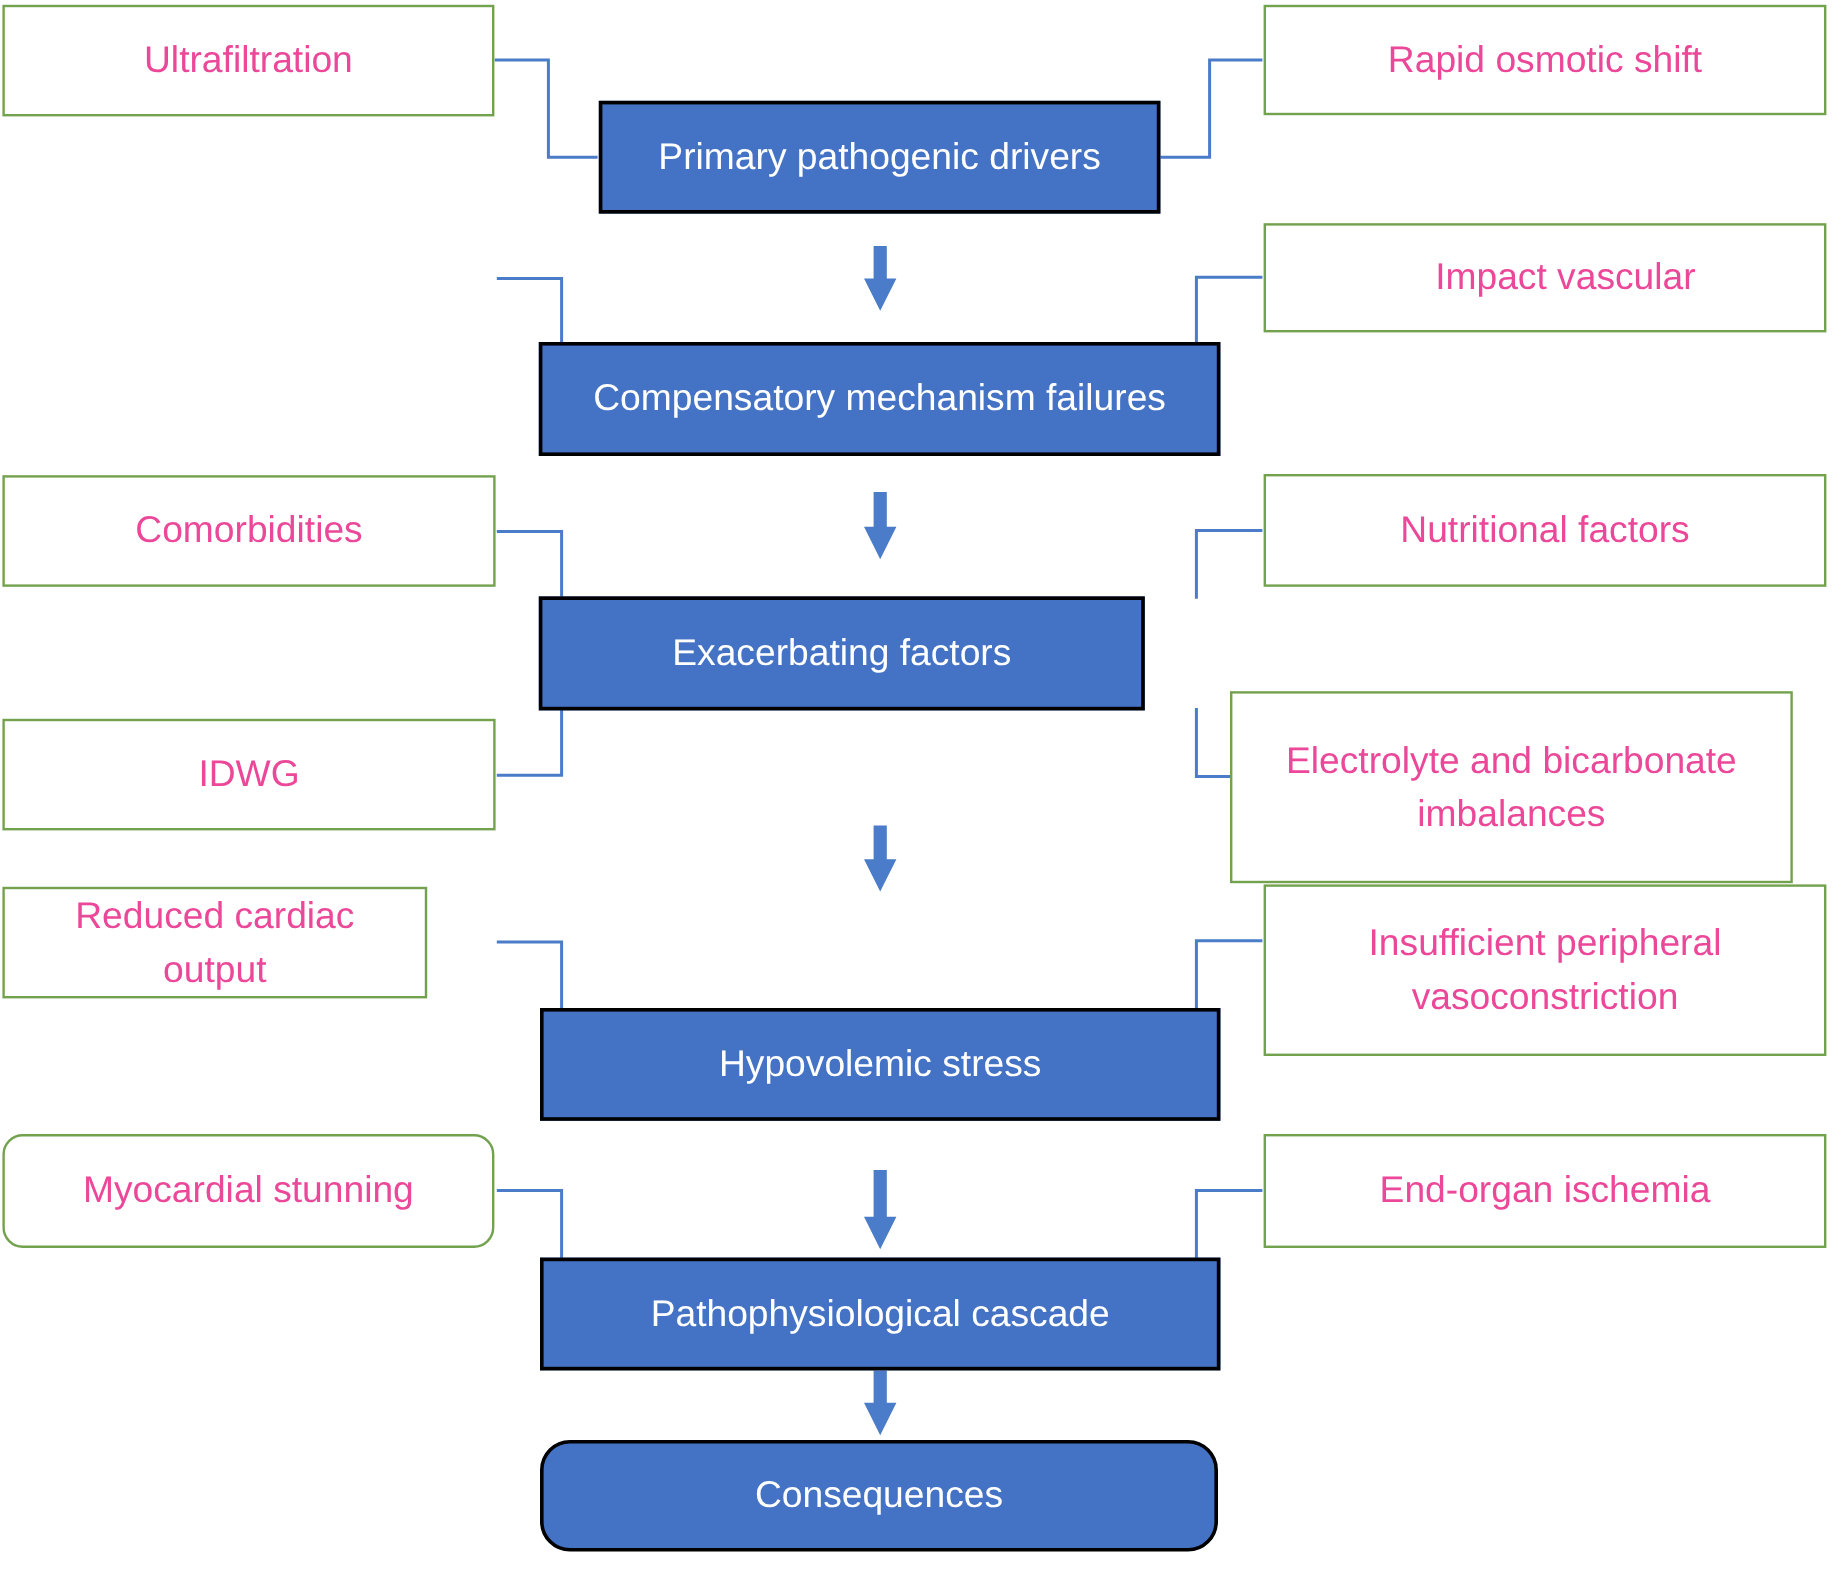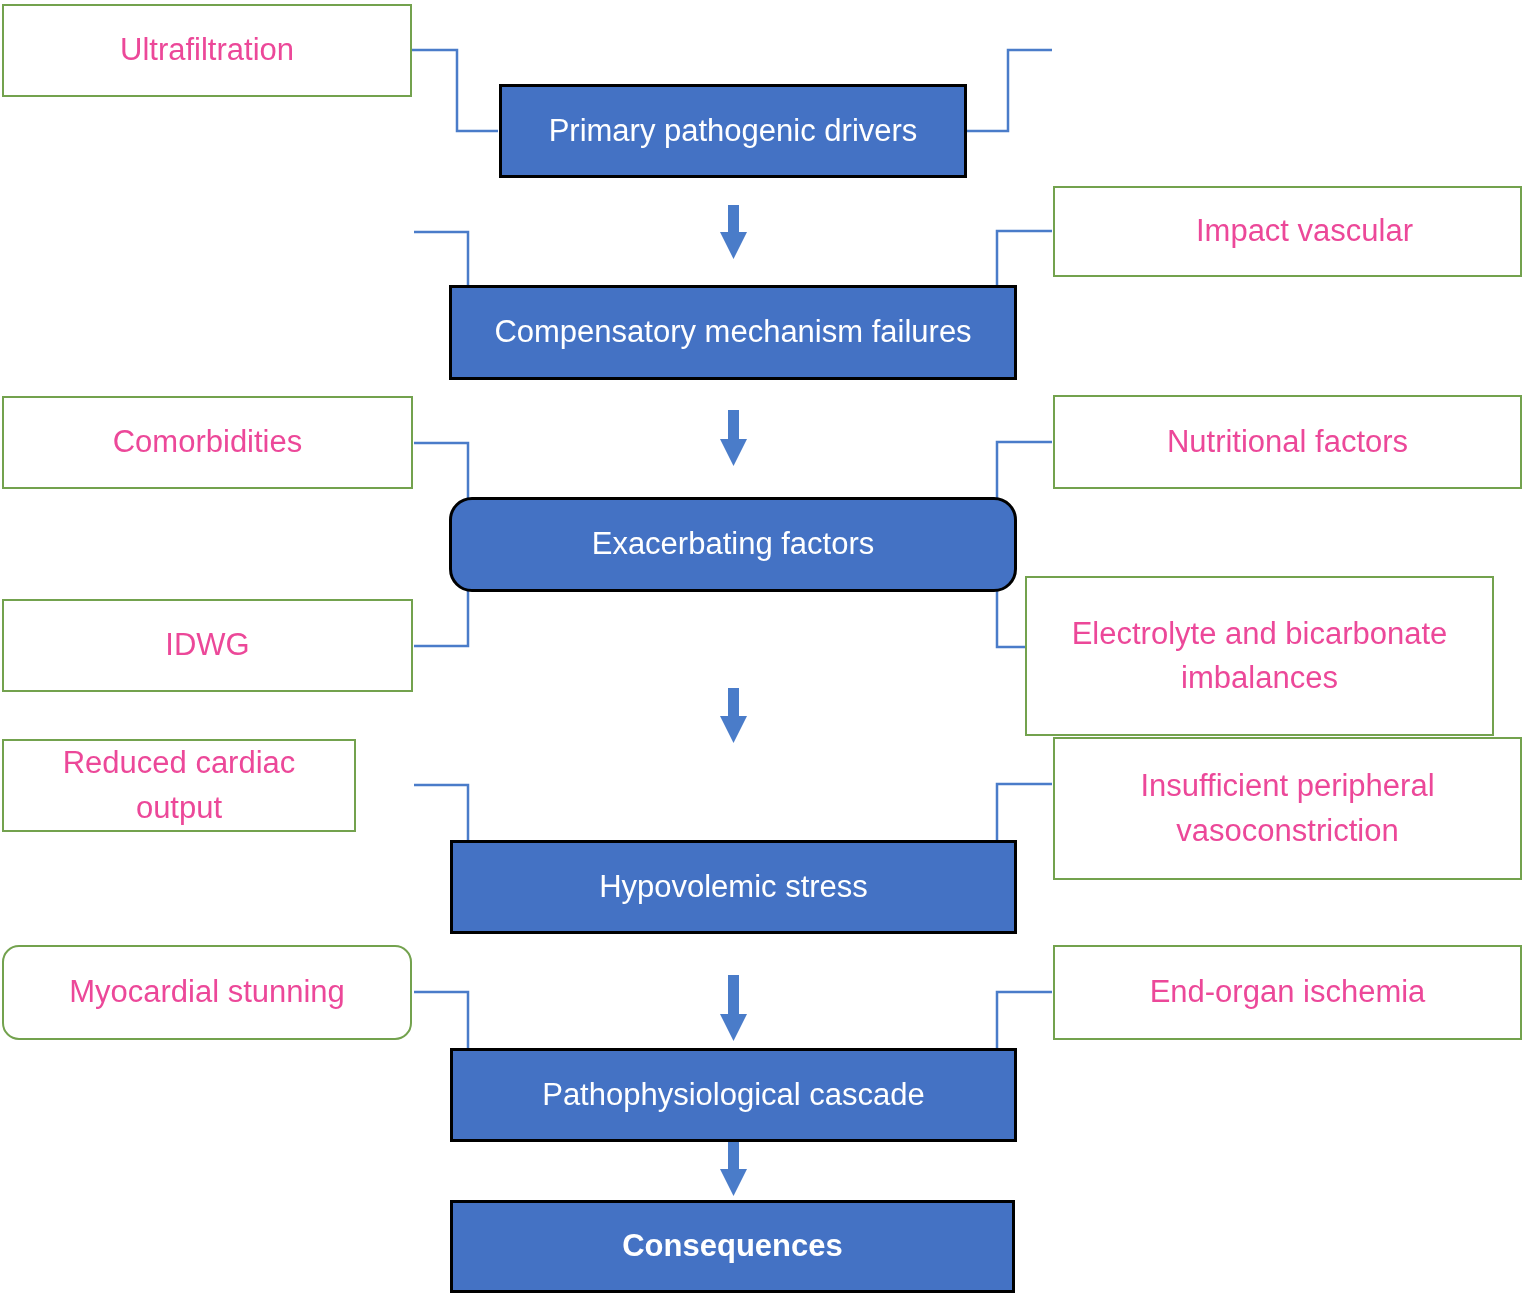--- a/index.html
+++ b/index.html
@@ -37,21 +37,22 @@
     color: #ec4899;
     font-size: 31px;
   }
   .stage {
     background: #4472C4;
     border: 3px solid #000000;
     color: #ffffff;
     font-size: 31px;
   }
   .stage.bold {
-    font-weight: bold;
+    font-weight: normal;
+    border-radius: 25px;
   }
 </style>
 </head>
 <body>
 
 <div class="canvas">
 
   <svg class="layer" width="1538" height="1312" viewBox="0 0 1538 1312">
     <g stroke="#4A7CC9" stroke-width="2.5" fill="none">
       <path d="M 412 50 H 457 V 131 H 498"></path>
@@ -75,26 +76,27 @@
       <path d="M728,1142 L739,1142 L739,1169 L747,1169 L733.5,1196 L720,1169 L728,1169 Z"></path>
     </g>
   </svg>
 
   <div class="box factor" style="left:2px; top:4px; width:410px; height:93px;">Ultrafiltration</div>
   <div class="box factor" style="left:2px; top:396px; width:411px; height:93px;">Comorbidities</div>
   <div class="box factor" style="left:2px; top:599px; width:411px; height:93px;">IDWG</div>
   <div class="box factor" style="left:2px; top:739px; width:354px; height:93px;">Reduced cardiac output</div>
   <div class="box factor" style="left:2px; top:945px; width:410px; height:95px;border-radius:17px;">Myocardial stunning</div>
 
+  <div class="box factor" style="left:1053px; top:4px; width:469px; height:92px;">Rapid osmotic shift</div>
   <div class="box factor" style="left:1053px; top:186px; width:469px; height:91px;padding-left:48px;">Impact vascular</div>
   <div class="box factor" style="left:1053px; top:395px; width:469px; height:94px;">Nutritional factors</div>
   <div class="box factor" style="left:1025px; top:576px; width:469px; height:160px;">Electrolyte and bicarbonate imbalances</div>
   <div class="box factor" style="left:1053px; top:737px; width:469px; height:143px;">Insufficient peripheral vasoconstriction</div>
   <div class="box stage" style="left:499px; top:84px; width:468px; height:94px;">Primary pathogenic drivers</div>
 
   <div class="box factor" style="left:1053px; top:945px; width:469px; height:95px;">End-organ ischemia</div>
   <div class="box stage" style="left:449px; top:285px; width:568px; height:95px;">Compensatory mechanism failures</div>
-  <div class="box stage" style="left:449px; top:497px; width:568px; height:95px;border-radius:23px;">Exacerbating factors</div>
+  <div class="box stage" style="left:449px; top:497px; width:505px; height:95px;">Exacerbating factors</div>
   <div class="box stage" style="left:450px; top:840px; width:567px; height:94px;">Hypovolemic stress</div>
   <div class="box stage" style="left:450px; top:1048px; width:567px; height:94px;">Pathophysiological cascade</div>
   <div class="box stage bold" style="left:450px; top:1200px; width:565px; height:93px;">Consequences</div>
 
 </div>
 
 </body></html>

